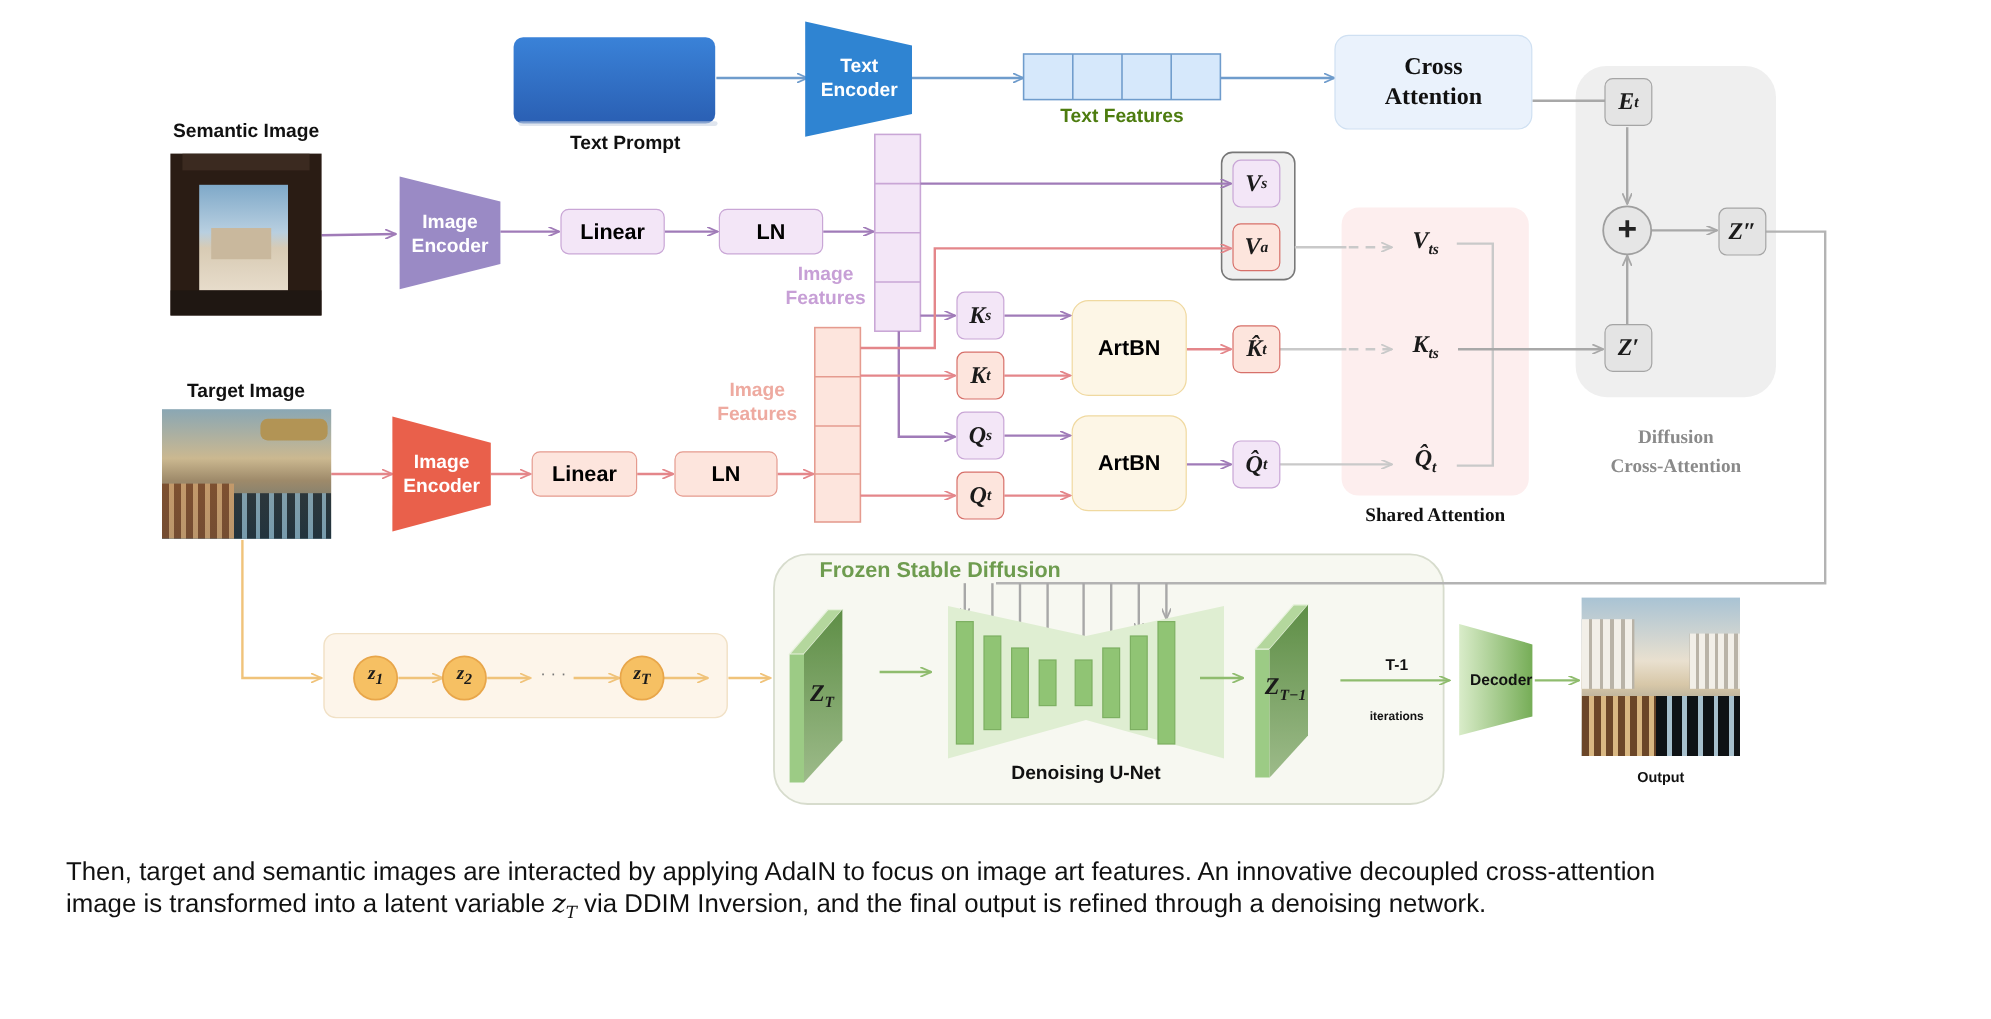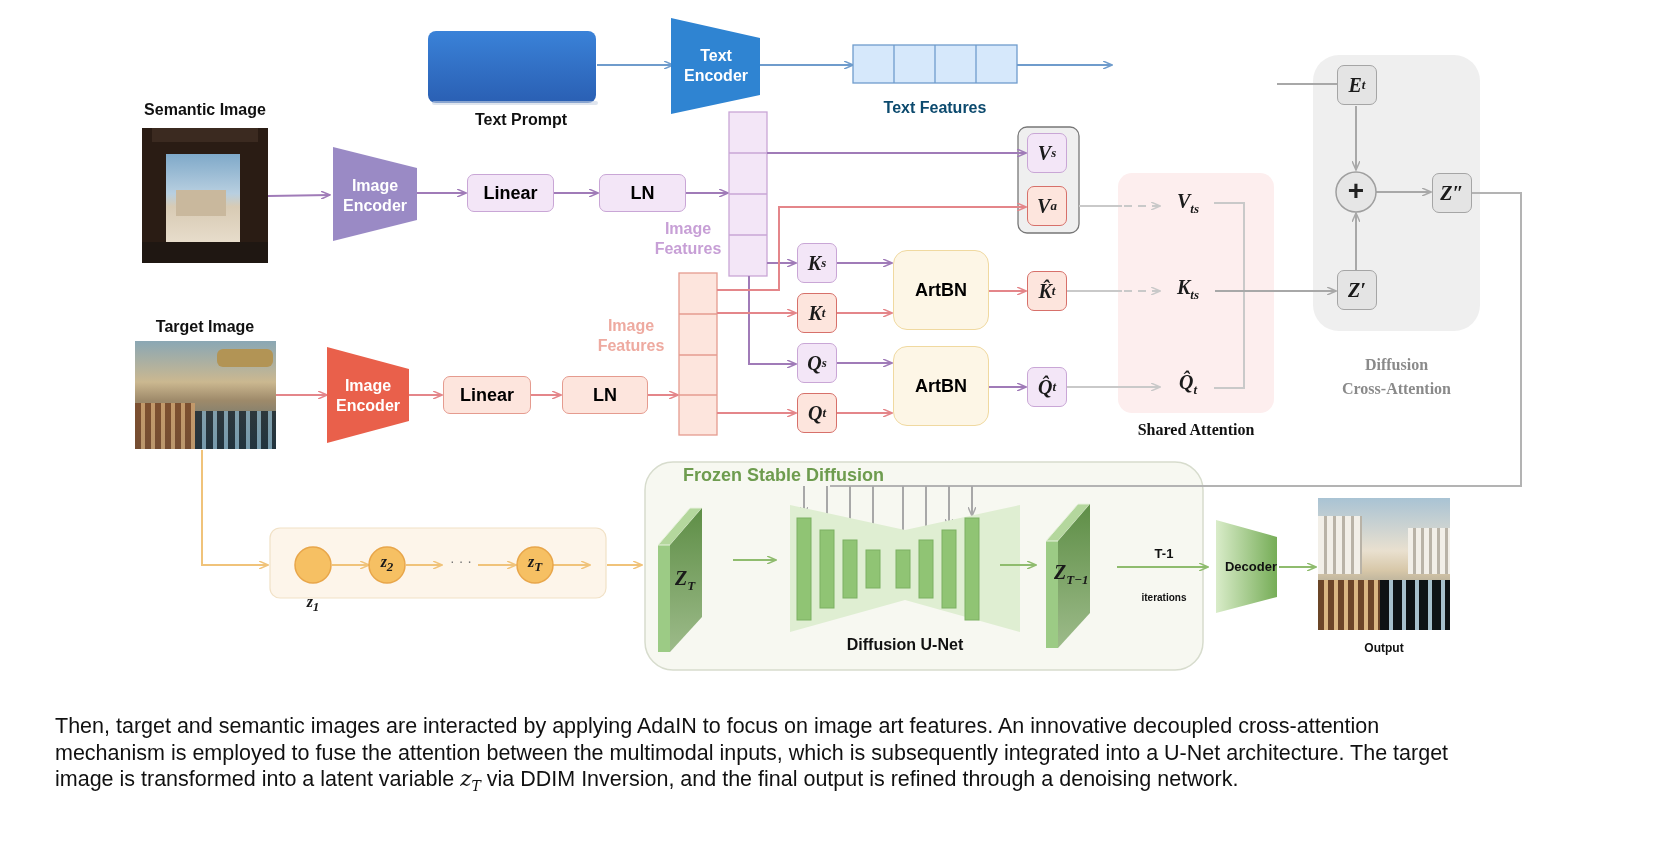--- a/index.html
+++ b/index.html
@@ -185,22 +185,26 @@
 
     <circle cx="1356" cy="192" r="20" fill="#e6e6e6" stroke="#9f9f9f" stroke-width="1.5"></circle>
   </svg>
 
   <div class="lbl" style="left:428px;top:111px;width:186px;text-align:center;font-size:16px;">Text Prompt</div>
 
   <div class="lbl" style="left:672px;top:46px;width:88px;text-align:center;color:#fff;font-size:16px;line-height:20px;">
     <div>Text</div>
     <div>Encoder</div>
   </div>
-  <div class="lbl" style="left:853px;top:99px;width:164px;text-align:center;font-size:16px;color:#0c4a6e;">Text Features</div>
-
+  <div class="lbl" style="left:853px;top:89px;width:164px;text-align:center;font-size:16px;color:#4d7c0f;">Text Features</div>
+
+  <div class="box serif" style="left:1112px;top:29px;width:165px;height:79px;background:#eaf2fc;border:1.3px solid #cfe0f2;border-radius:12px;flex-direction:column;font-size:20px;color:#111;line-height:25px;">
+    <div>Cross</div>
+    <div>Attention</div>
+  </div>
 
   <div class="lbl" style="left:120px;top:101px;width:170px;text-align:center;font-size:16px;">Semantic Image</div>
   <div class="photo" style="left:142px;top:128px;width:126px;height:135px;background:#2a1c14;">
     <div style="position:absolute;left:10px;top:0;width:106px;height:14px;background:#3b2a20;"></div>
     <div style="position:absolute;left:24px;top:26px;width:74px;height:88px;background:linear-gradient(#7fa9c9 0%,#b8cfe0 45%,#d8cbb4 60%,#e7dccb 100%);"></div>
     <div style="position:absolute;left:34px;top:62px;width:50px;height:26px;background:#c9b89d;"></div>
     <div style="position:absolute;left:0;top:114px;width:126px;height:21px;background:#1f1712;"></div>
   </div>
   <div class="lbl" style="left:333px;top:176px;width:84px;text-align:center;color:#fff;font-size:16px;line-height:20px;">
     <div>Image</div>
@@ -277,39 +281,38 @@
       <sub>t</sub>
     </div>
   <div class="lbl" style="left:1336px;top:176px;width:40px;text-align:center;font-size:28px;line-height:30px;color:#222;">+</div>
   <div class="box math" style="left:1432px;top:173px;width:40px;height:40px;background:#e4e4e4;border:1.5px solid #a5a5a5;">Z″</div>
   <div class="box math" style="left:1337px;top:270px;width:40px;height:40px;background:#e4e4e4;border:1.5px solid #a5a5a5;">Z′</div>
   <div class="lbl serif" style="left:1313px;top:353px;width:167px;text-align:center;font-size:16px;line-height:24px;color:#8a8a8a;">
     <div>Diffusion</div>
     <div>Cross-Attention</div>
   </div>
 
-  <div class="lbl math" style="left:295px;top:553px;width:36px;text-align:center;font-size:16px;margin-top:40px;"><span>z</span><sub>1</sub></div>
+  <div class="lbl math" style="left:295px;top:553px;width:36px;text-align:center;font-size:16px;"><span>z</span><sub>1</sub></div>
   <div class="lbl math" style="left:369px;top:553px;width:36px;text-align:center;font-size:16px;"><span>z</span><sub>2</sub></div>
   <div class="lbl math" style="left:517px;top:553px;width:36px;text-align:center;font-size:16px;"><span>z</span><sub>T</sub></div>
   <div class="lbl" style="left:444px;top:553px;width:34px;text-align:center;font-size:14px;color:#777;font-weight:normal;">· · ·</div>
 
   <div class="lbl" style="left:683px;top:465px;font-size:18px;color:#6e9c4f;">Frozen Stable Diffusion</div>
   <div class="lbl math" style="left:668px;top:567px;width:34px;text-align:center;"><span>Z</span><sub>T</sub></div>
   <div class="lbl math" style="left:1054px;top:561px;width:60px;text-align:left;"><span>Z</span><sub>T−1</sub></div>
-  <div class="lbl" style="left:790px;top:636px;width:230px;text-align:center;font-size:16px;">Diffusion U-Net</div>
+  <div class="lbl" style="left:790px;top:636px;width:230px;text-align:center;font-size:16px;">Denoising U-Net</div>
   <div class="lbl" style="left:1124px;top:546px;width:80px;text-align:center;font-size:13px;">T-1</div>
   <div class="lbl" style="left:1124px;top:592px;width:80px;text-align:center;font-size:10px;">iterations</div>
 
   <div class="lbl" style="left:1216px;top:559px;width:61px;text-align:right;font-size:13px;">Decoder</div>
   <div class="photo" style="left:1318px;top:498px;width:132px;height:132px;background:linear-gradient(#a9c3d4 0%,#e9e0cf 40%,#d7c7a8 55%,#4d5f6b 100%);">
     <div style="position:absolute;left:0;top:18px;width:44px;height:58px;background:repeating-linear-gradient(90deg,#f2efe8 0 6px,#b9b3a7 6px 9px);"></div>
     <div style="position:absolute;left:90px;top:30px;width:42px;height:46px;background:repeating-linear-gradient(90deg,#f2efe8 0 5px,#b9b3a7 5px 8px);"></div>
     <div style="position:absolute;left:0;top:82px;width:62px;height:50px;background:repeating-linear-gradient(90deg,#6b4628 0 6px,#d8b782 6px 10px);"></div>
     <div style="position:absolute;left:62px;top:82px;width:70px;height:50px;background:repeating-linear-gradient(90deg,#0e1215 0 9px,#a6bfcc 9px 13px);"></div>
   </div>
   <div class="lbl" style="left:1318px;top:641px;width:132px;text-align:center;font-size:12px;">Output</div>
 </div>
 
 <div class="caption">
   <p>Then, target and semantic images are interacted by applying AdaIN to focus on image art features. An innovative decoupled cross-attention</p>
-  <p>mechanism is employed to fuse the attention between the multimodal inputs, which is subsequently integrated into a U-Net architecture. The target</p>
   <p style="text-align:left;"><span>image is transformed into a latent variable </span><i style="font-family:'DejaVu Serif',serif;"><span>z</span><sub style="font-size:14px;">T</sub></i><span> via DDIM Inversion, and the final output is refined through a denoising network.</span></p>
 </div>
 
 </body></html>

